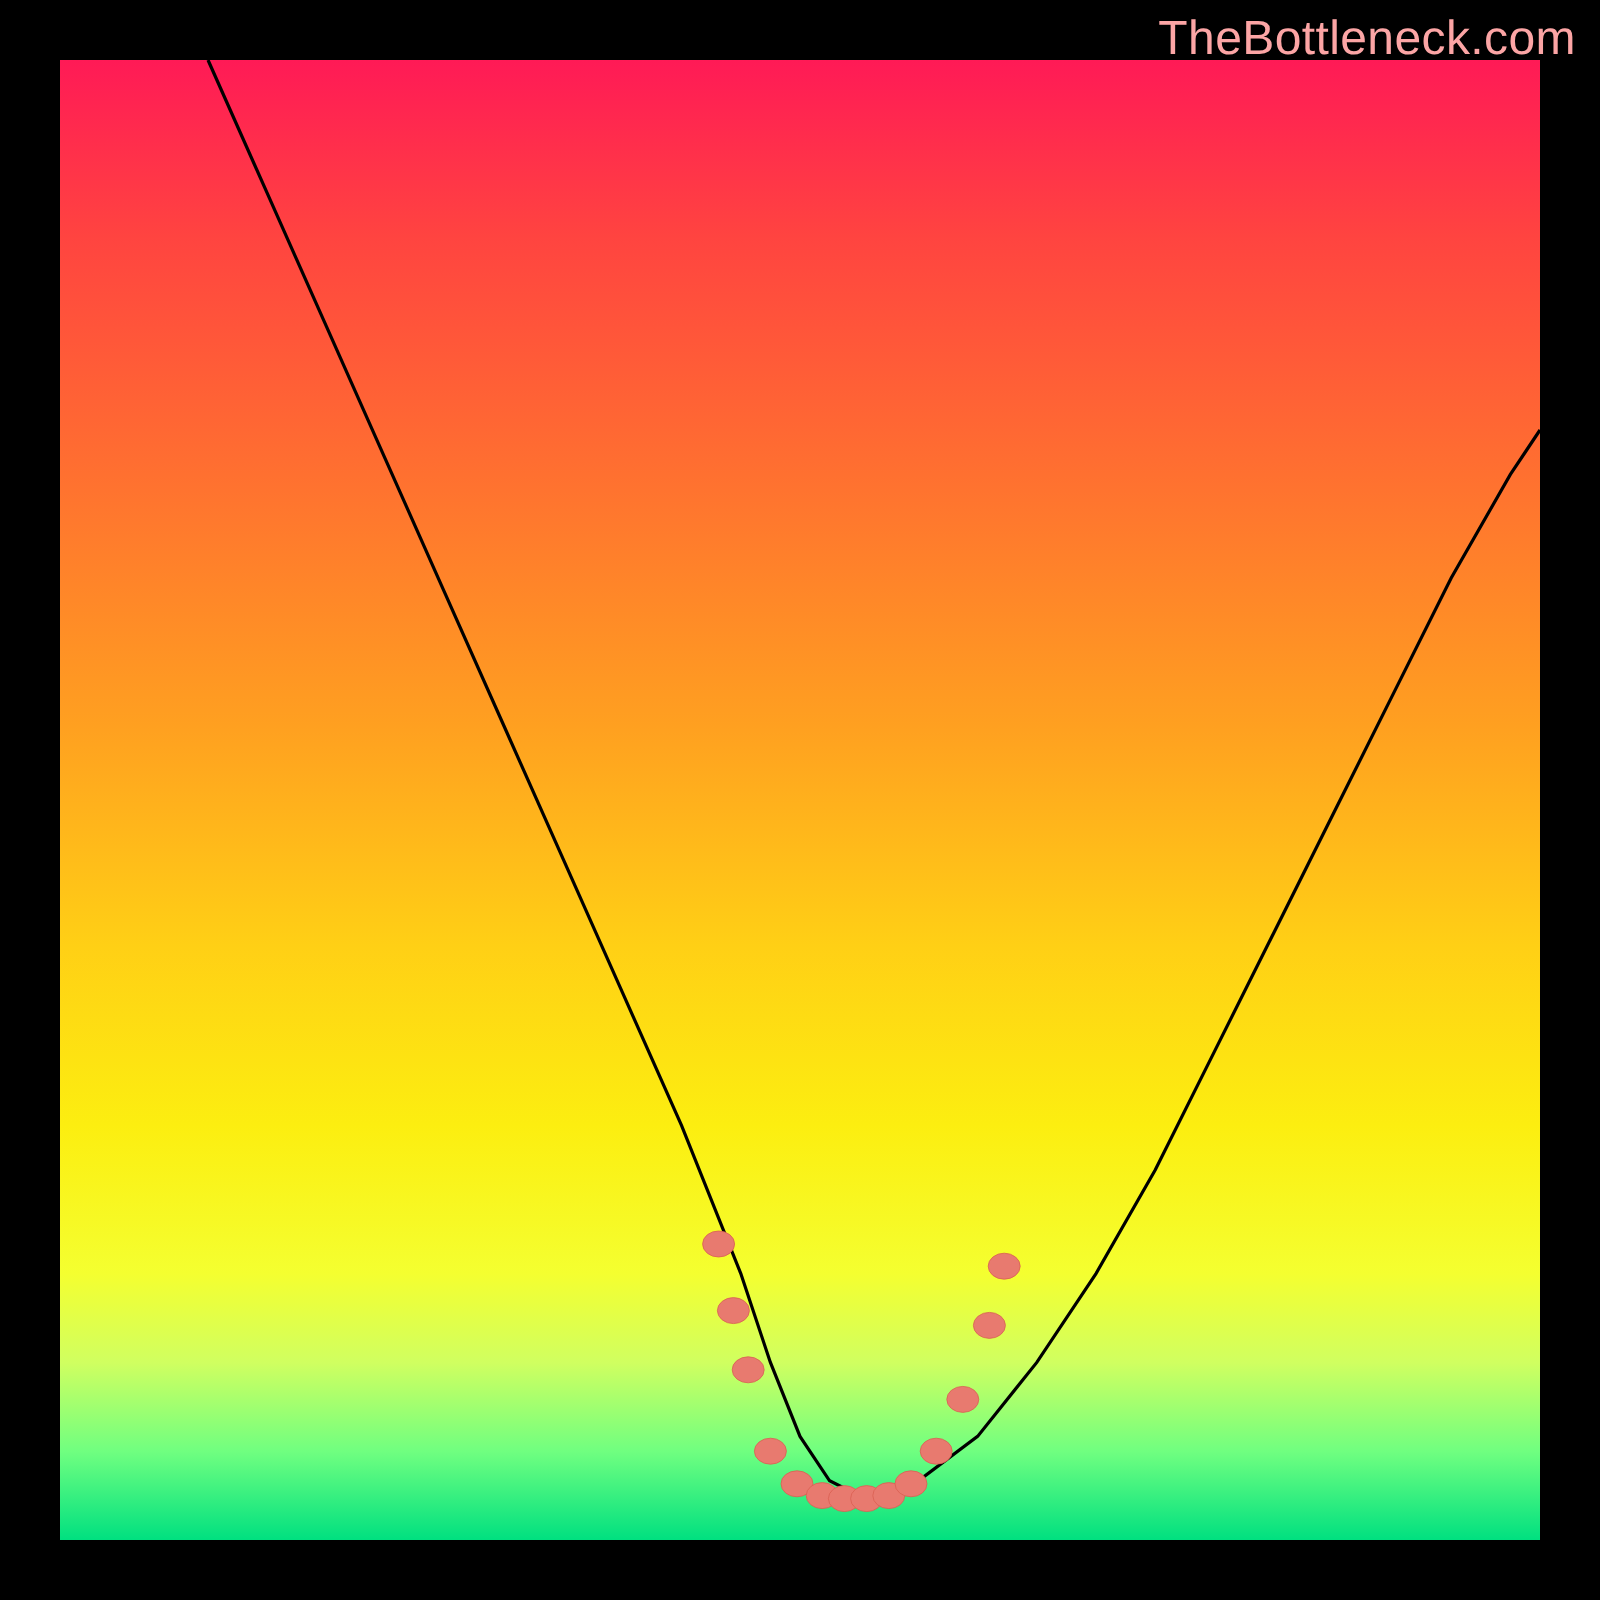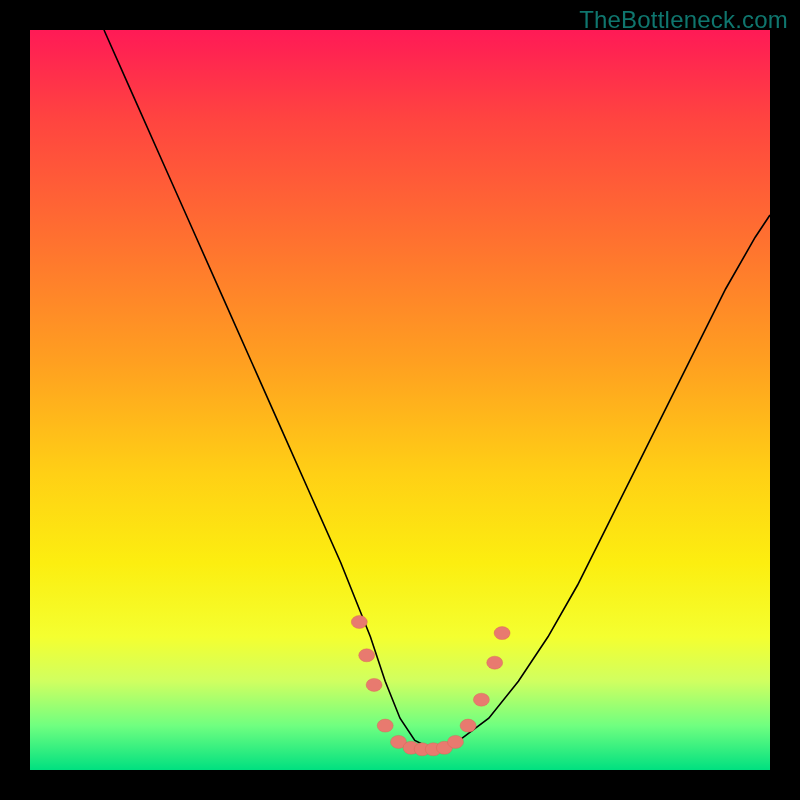--- a/index.html
+++ b/index.html
@@ -34,21 +34,21 @@
       #f4ff30 82%,
       #d0ff60 88%,
       #70ff80 94%,
       #00e080 100%
     );
   }
   .watermark {
     position: absolute;
     top: 6px;
     right: 12px;
-    color: #0f766e;
+    color: #fca5a5;
     font-size: 24px;
     font-weight: 500;
     letter-spacing: 0.2px;
     user-select: none;
   }
   svg.curve {
     position: absolute;
     left: 0;
     top: 0;
     width: 740px;

